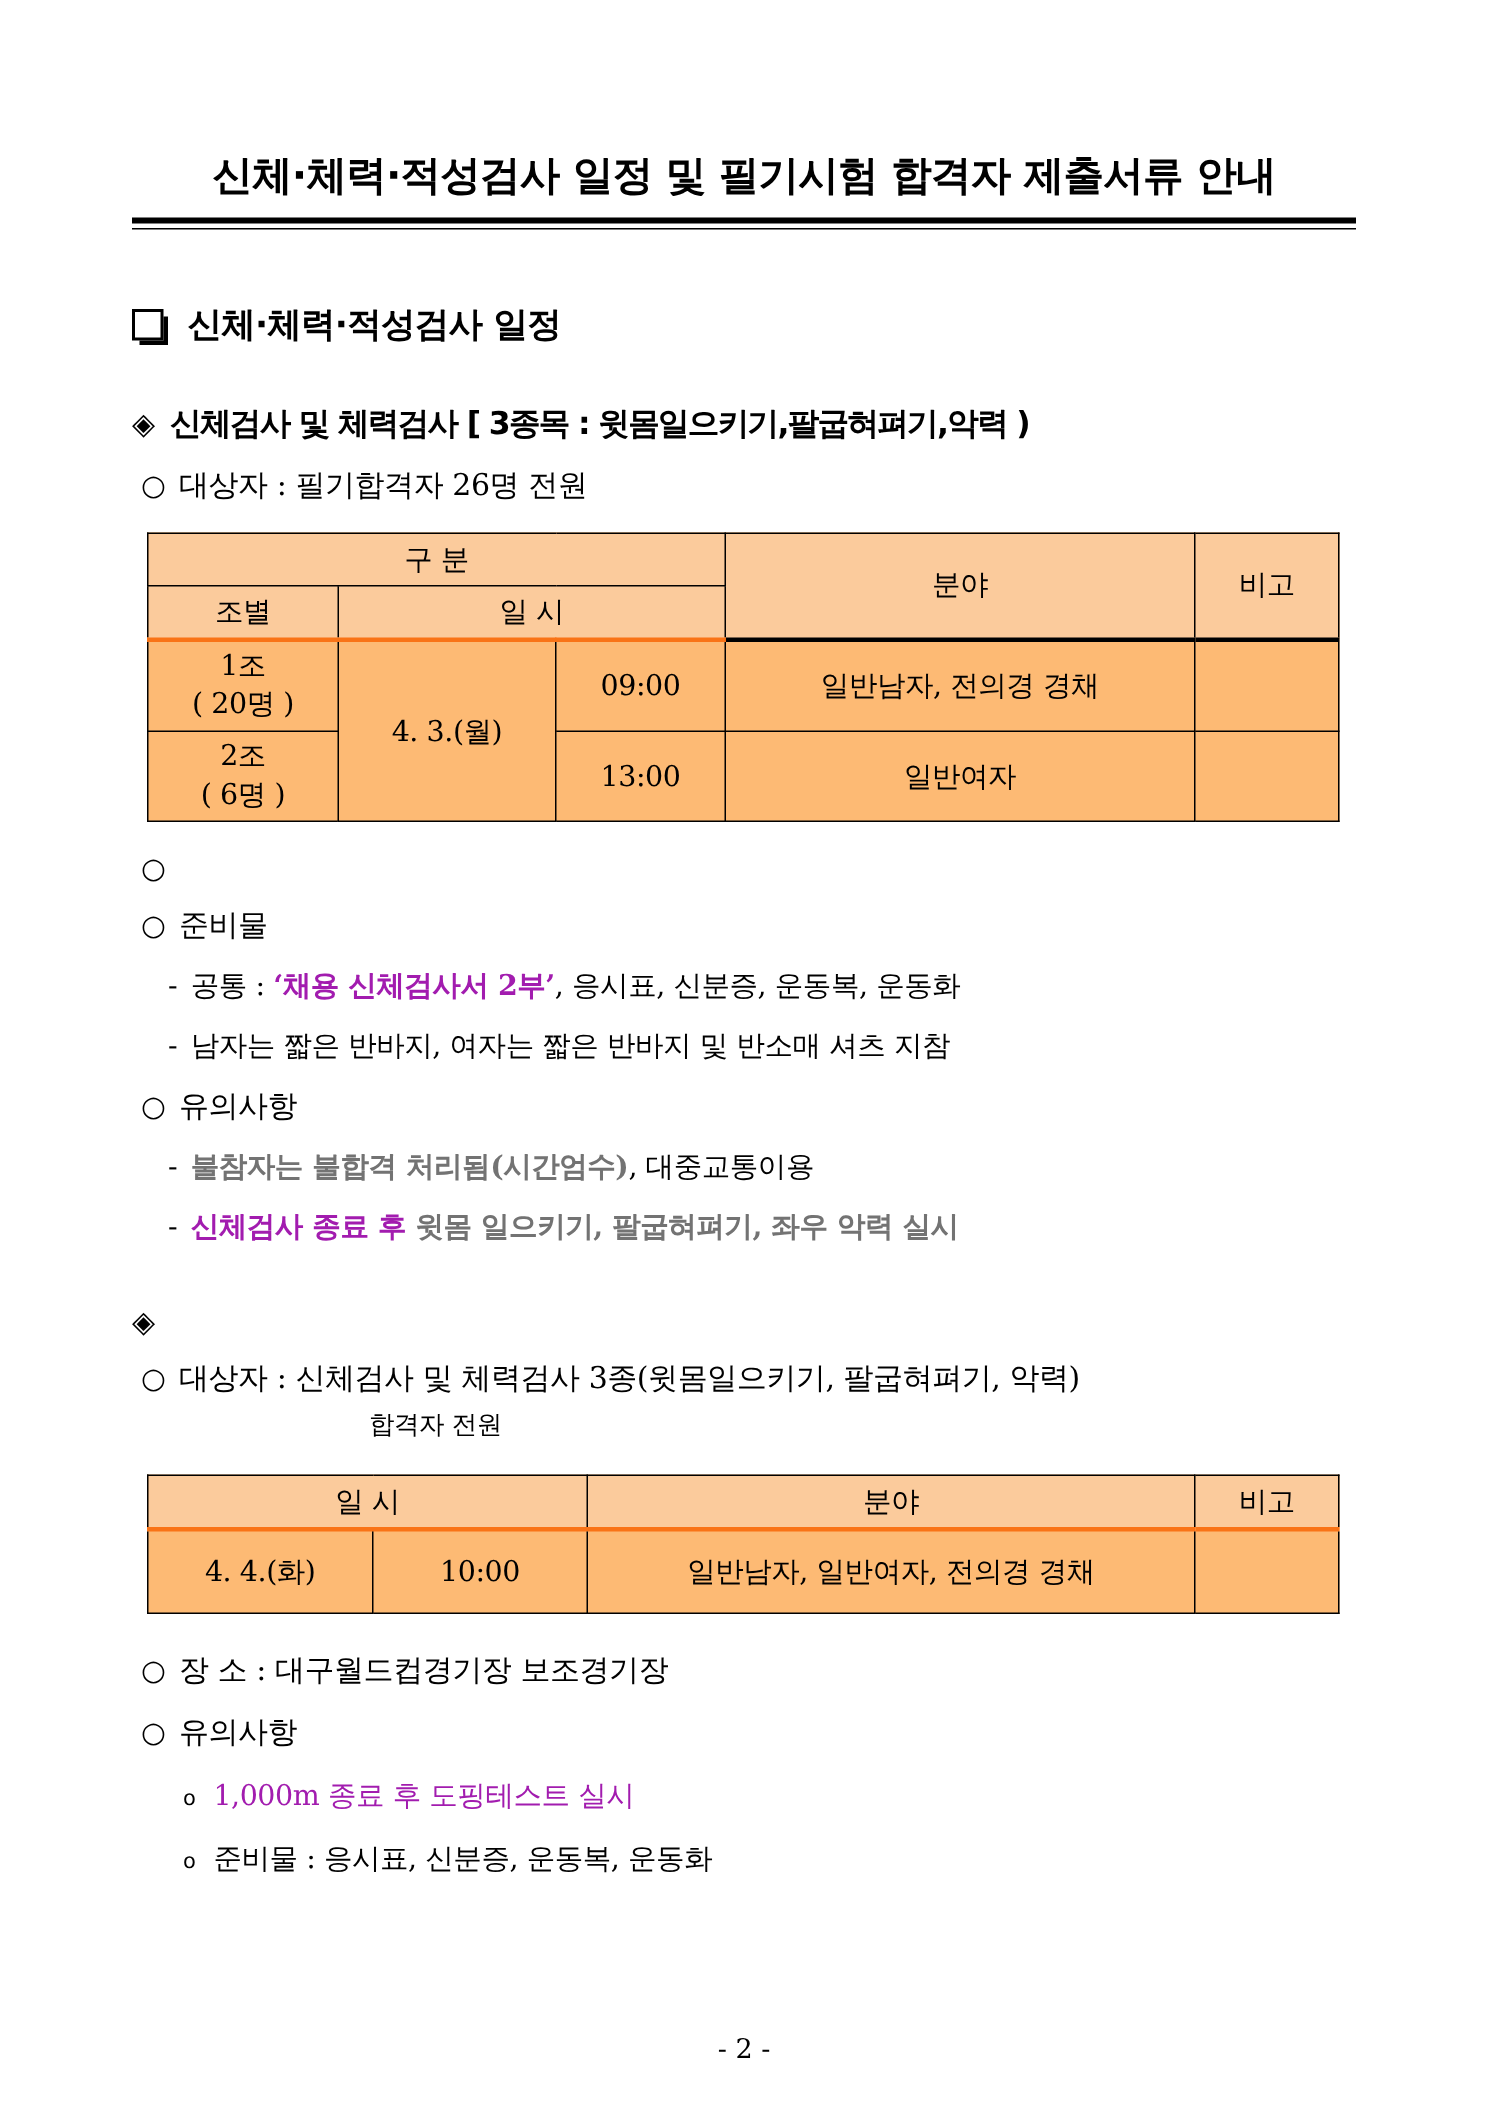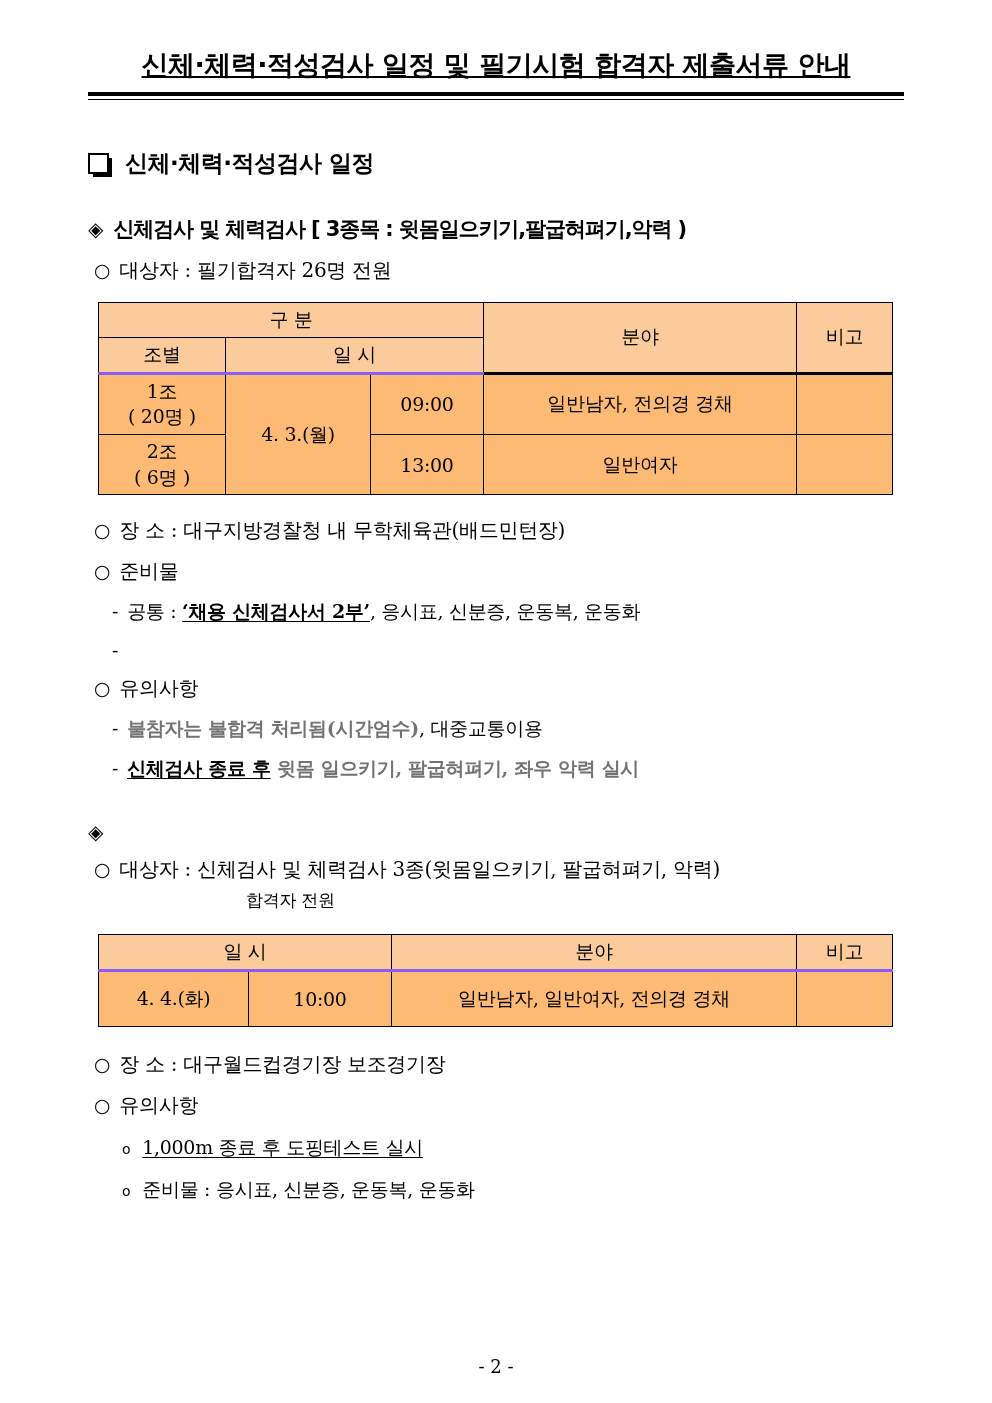--- a/index.html
+++ b/index.html
@@ -21,22 +21,21 @@
     position: relative;
     width: 992px;
     height: 1403px;
     box-sizing: border-box;
     padding: 0;
   }
 
   
   .doc-title-wrap {
     margin: 0;
-    padding-top: 48px;
-    text-decoration: underline;
+    padding-top: 101px;
   }
   .doc-title {
     text-align: center;
     font-family: "DejaVu Sans", "Liberation Sans", sans-serif;
     font-weight: bold;
     font-size: 27px;
     letter-spacing: -0.5px;
     line-height: 1.25;
     color: #000;
     margin: 0;
@@ -139,21 +138,21 @@
     letter-spacing: -0.3px;
   }
   .osub-bullet {
     margin-right: 12px;
     flex: 0 0 auto;
     font-size: 14px;
     font-family: "DejaVu Sans", sans-serif;
   }
 
   .blue { color: #737373; }
-  .blue-u { color: #000000; text-decoration: underline; text-underline-offset: 3px; }
+  .blue-u { color: #a21caf; text-underline-offset: 3px; }
   .red { color: #737373; }
   .bold { font-weight: bold; }
 
   
   table.sched {
     border-collapse: collapse;
     margin-left: 98px;
     table-layout: fixed;
     background: #fdba74;
   }
@@ -164,21 +163,21 @@
     font-family: "DejaVu Serif", "Liberation Serif", serif;
     font-size: 19px;
     font-weight: normal;
     padding: 4px 2px;
     letter-spacing: -0.3px;
   }
   table.sched .hdr {
     background: #fbcb9c;
     font-weight: normal;
   }
-  table.sched .thickb { border-bottom: 3px solid #8b5cf6; }
+  table.sched .thickb { border-bottom: 3px solid #f97316; }
   table.sched .thickt { border-top: 3px solid #000; }
   .tbl1 { margin-top: 18px; }
   .tbl2 { margin-top: 22px; }
 
   .two-line { line-height: 1.35; }
 
   .page-num {
     position: absolute;
     bottom: 26px;
     left: 0;
@@ -250,35 +249,35 @@
         </td>
         <td>13:00</td>
         <td>일반여자</td>
         <td></td>
       </tr>
     </tbody>
   </table>
 
   <div class="circ-line" style="margin-top:22px">
     <span class="circ-bullet">○</span>
-    <span class="circ-text"><span>장  소 :</span>&nbsp;<span>대구지방경찰청  내  무학체육관(배드민턴장)</span></span>
   </div>
 
   <div class="circ-line">
     <span class="circ-bullet">○</span>
     <span class="circ-text">준비물</span>
   </div>
 
   <div class="dash-line">
     <span class="dash-bullet">-</span>
     <span><span>공통 : </span><span class="blue-u bold">‘채용  신체검사서  2부’</span><span>, 응시표, 신분증, 운동복, 운동화</span></span>
   </div>
 
   <div class="dash-line">
     <span class="dash-bullet">-</span>
+    <span>남자는 짧은  반바지,  여자는  짧은  반바지  및  반소매  셔츠  지참</span>
   </div>
 
   <div class="circ-line">
     <span class="circ-bullet">○</span>
     <span class="circ-text">유의사항</span>
   </div>
 
   <div class="dash-line">
     <span class="dash-bullet">-</span>
     <span><span class="red bold">불참자는  불합격  처리됨(시간엄수)</span><span>, 대중교통이용</span></span>

